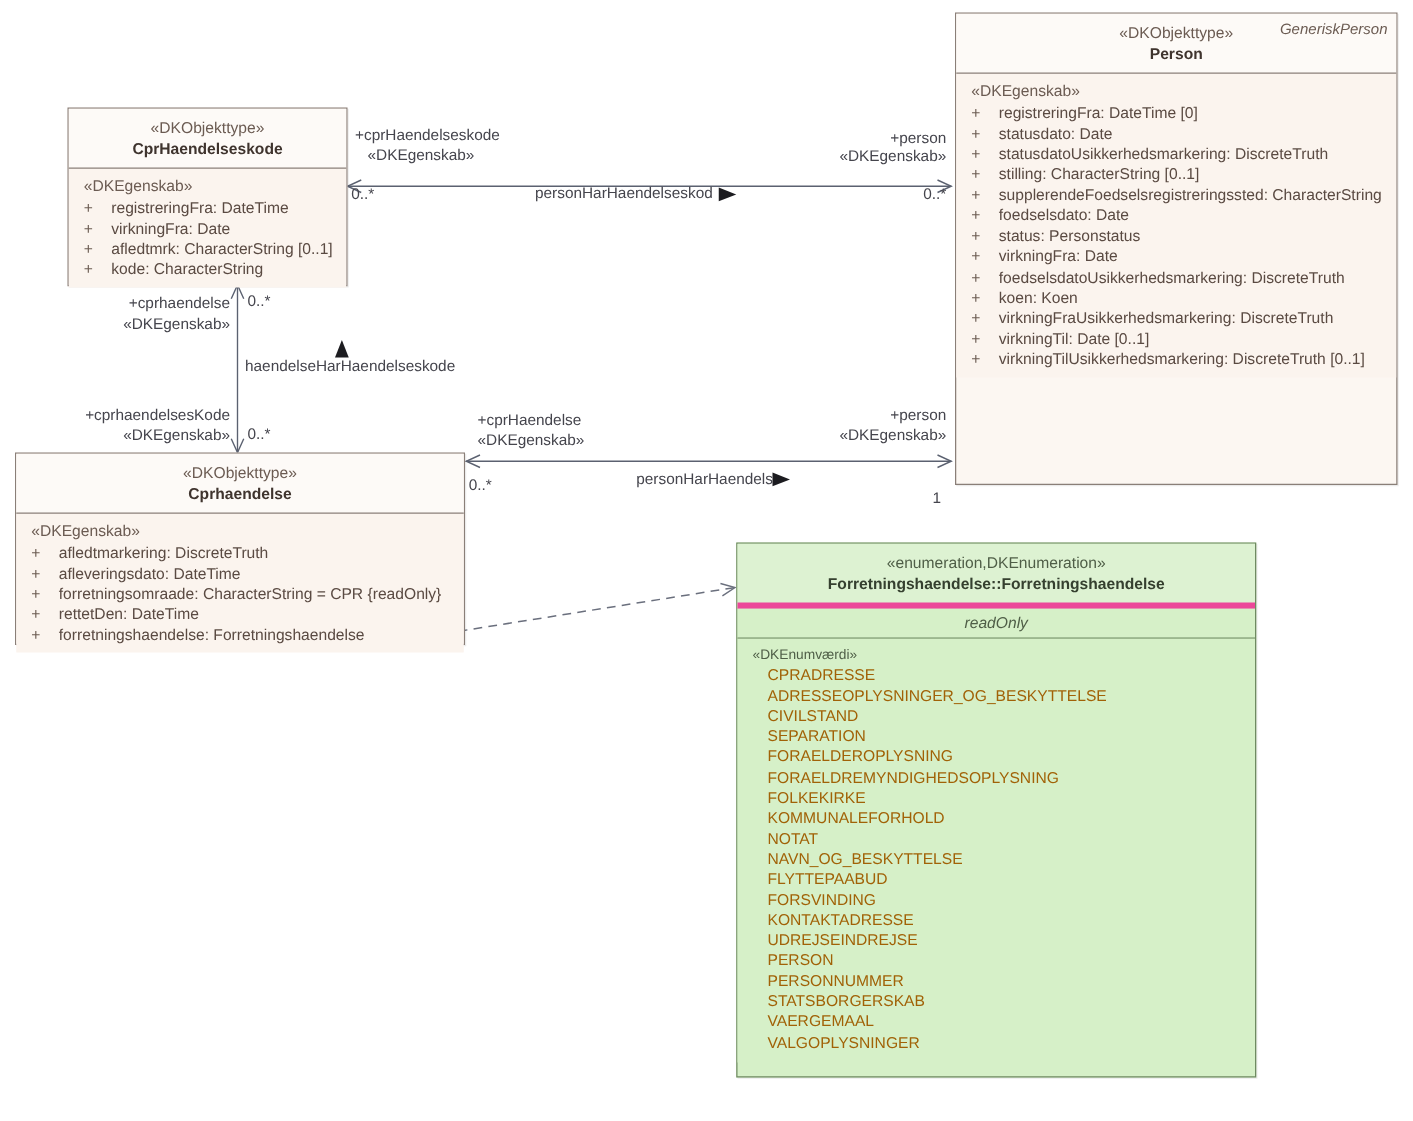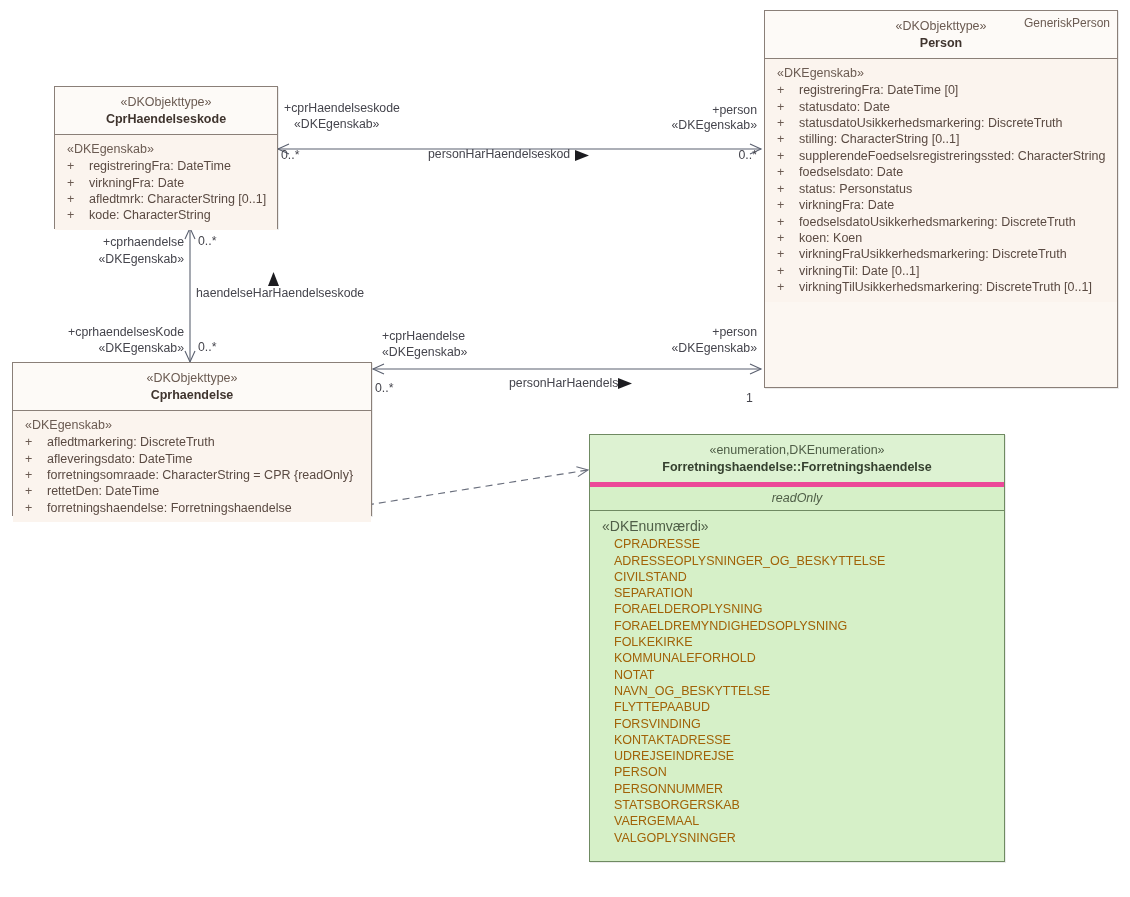--- a/index.html
+++ b/index.html
@@ -54,20 +54,21 @@
     display: block;
     font-weight: bold;
     font-size: 12.5px;
     color: #3f342e;
     white-space: nowrap;
   }
   .uml-class .pkg-tag {
     position: absolute;
     right: 7px;
     top: 5px;
+    font-style: italic;
     font-size: 12px;
     color: #6b5b52;
   }
   .uml-class .body {
     background: #fbf4ee;
     padding: 6px 0 6px 0;
   }
   .attr-stereo {
     padding: 1px 0 2px 12px;
     font-size: 12.5px;
@@ -121,21 +122,21 @@
     padding: 4px 0 5px 0;
     border-bottom: 1px solid #6f8a62;
     background: #d6f0c8;
   }
   .uml-enum .body {
     background: #d6f0c8;
     padding: 6px 0 8px 0;
   }
   .lit-stereo {
     padding: 1px 12px 2px 12px;
-    font-size: 14px;
+    font-size: 11px;
     color: #4f5e47;
   }
   .lit {
     padding: 0 0 0 24px;
     font-size: 12.5px;
     color: #a16207;
     line-height: 16.3px;
     white-space: nowrap;
   }
 

